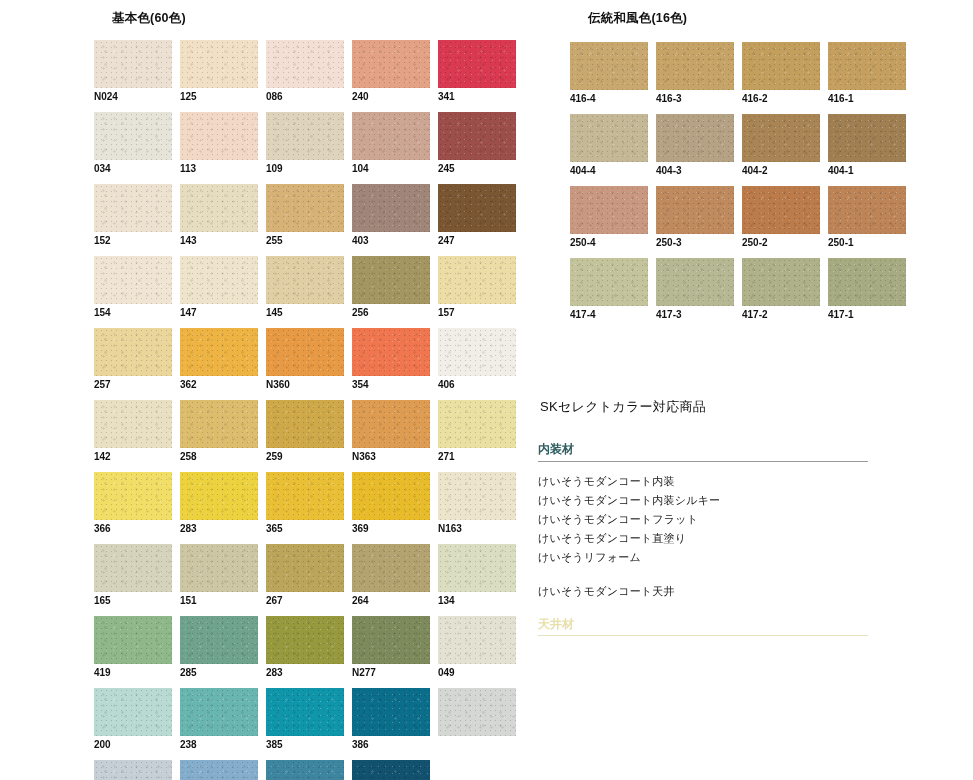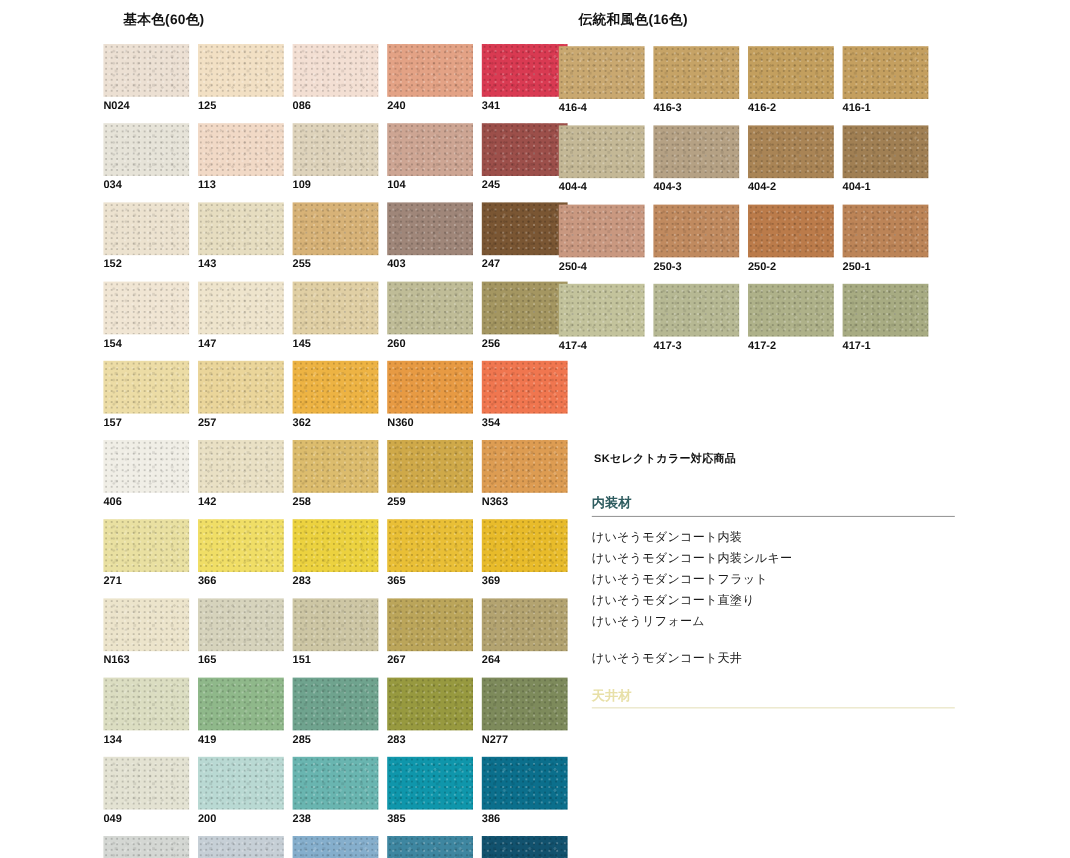--- a/index.html
+++ b/index.html
@@ -23,21 +23,21 @@
 
   
   .col-left {
     position: absolute;
     left: 94px;
     top: 12px;
     width: 420px;
   }
   .col-right {
     position: absolute;
-    left: 508px;
+    left: 570px;
     top: 12px;
     width: 400px;
   }
 
   
   .section-title {
     font-size: 12.5px;
     font-weight: bold;
     letter-spacing: 0.2px;
     color: #111;
@@ -97,25 +97,25 @@
   }
 
   
   .products {
     position: absolute;
     left: 538px;
     top: 398px;
     width: 400px;
   }
   .products-title {
-    font-size: 10px;
-    font-weight: bold;
+    font-size: 13px;
+    font-weight: normal;
     color: #111;
     letter-spacing: 0.3px;
-    margin: 12px 0 26px 2px;
+    margin: 0 0 26px 2px;
   }
   .group {
     margin-bottom: 8px;
   }
   .group-head {
     font-size: 12px;
     font-weight: bold;
     line-height: 1.3;
     padding-bottom: 3px;
     margin: 0 0 10px 0;
@@ -214,24 +214,20 @@
           <div class="swatch-chip" style="background: rgb(240, 229, 211);"></div>
           <div class="swatch-label">154</div>
         </div>
         <div class="swatch-cell">
           <div class="swatch-chip" style="background: rgb(238, 228, 204);"></div>
           <div class="swatch-label">147</div>
         </div>
         <div class="swatch-cell">
           <div class="swatch-chip" style="background: rgb(224, 207, 164);"></div>
           <div class="swatch-label">145</div>
-        </div>
-        <div class="swatch-cell">
-          <div class="swatch-chip" style="background: rgb(191, 188, 151);"></div>
-          <div class="swatch-label">260</div>
         </div>
         <div class="swatch-cell">
           <div class="swatch-chip" style="background: rgb(164, 150, 97);"></div>
           <div class="swatch-label">256</div>
         </div>
         <div class="swatch-cell">
           <div class="swatch-chip" style="background: rgb(236, 220, 165);"></div>
           <div class="swatch-label">157</div>
         </div>
         <div class="swatch-cell">

